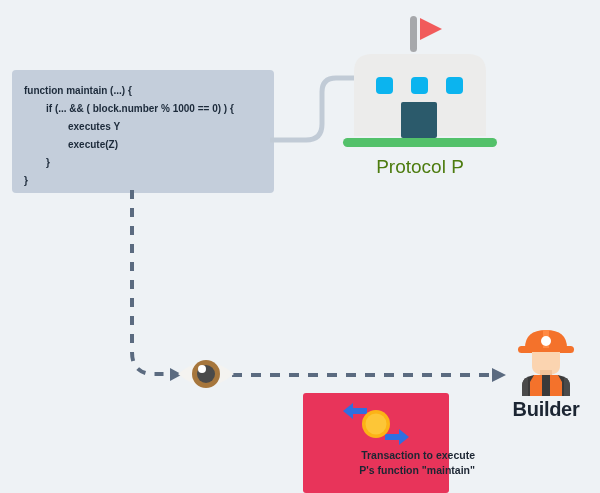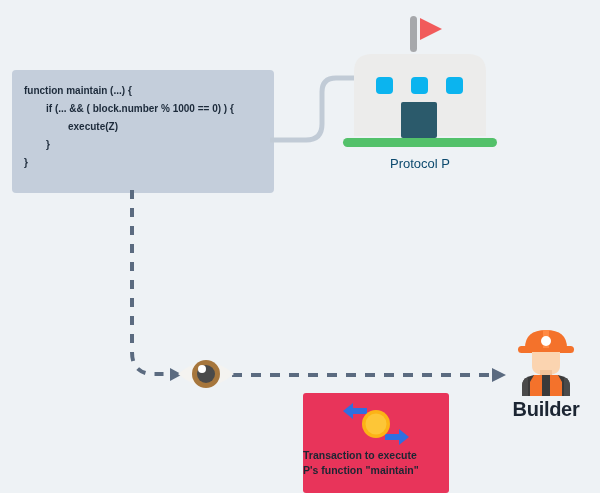--- a/index.html
+++ b/index.html
@@ -76,22 +76,22 @@
     top: 14px;
     width: 160px;
     height: 160px;
   }
   #protocol-label {
     position: absolute;
     left: 340px;
     top: 156px;
     width: 160px;
     text-align: center;
-    font-size: 13px;
-    color: #0c4a6e;
+    font-size: 19px;
+    color: #4d7c0f;
   }
 
   
   #eye-group {
     position: absolute;
     left: 176px;
     top: 352px;
     width: 60px;
     height: 44px;
   }
@@ -142,36 +142,37 @@
     left: 38px;
     top: 6px;
     width: 70px;
     height: 50px;
   }
   #transaction-text {
     position: absolute;
     left: 0;
     top: 55px;
     width: 172px;
-    text-align: left;
+    text-align: right;
     color: #1c2633;
     font-size: 10.5px;
     font-weight: bold;
     line-height: 15px;
   }
   .tx-line { display: block; }
 </style>
 </head>
 <body>
 
 <div id="canvas">
 
   <div id="code-block">
     <div class="code-line">function maintain (...) {</div>
     <div class="code-line ind1">if (... &amp;&amp; ( block.number % 1000 == 0) ) {</div>
+    <div class="code-line ind2">executes Y</div>
     <div class="code-line ind2">execute(Z)</div>
     <div class="code-line ind1">}</div>
     <div class="code-line">}</div>
   </div>
 
   <svg id="connector-code-protocol" viewBox="0 0 120 90">
     <path d="M0,78 L36,78 Q52,78 52,62 L52,30 Q52,16 66,16 L100,16" fill="none" stroke="#c1cbd6" stroke-width="5" stroke-linecap="round" stroke-linejoin="round"></path>
   </svg>
 
   <svg id="dash-code-searcher" viewBox="0 0 80 195">

